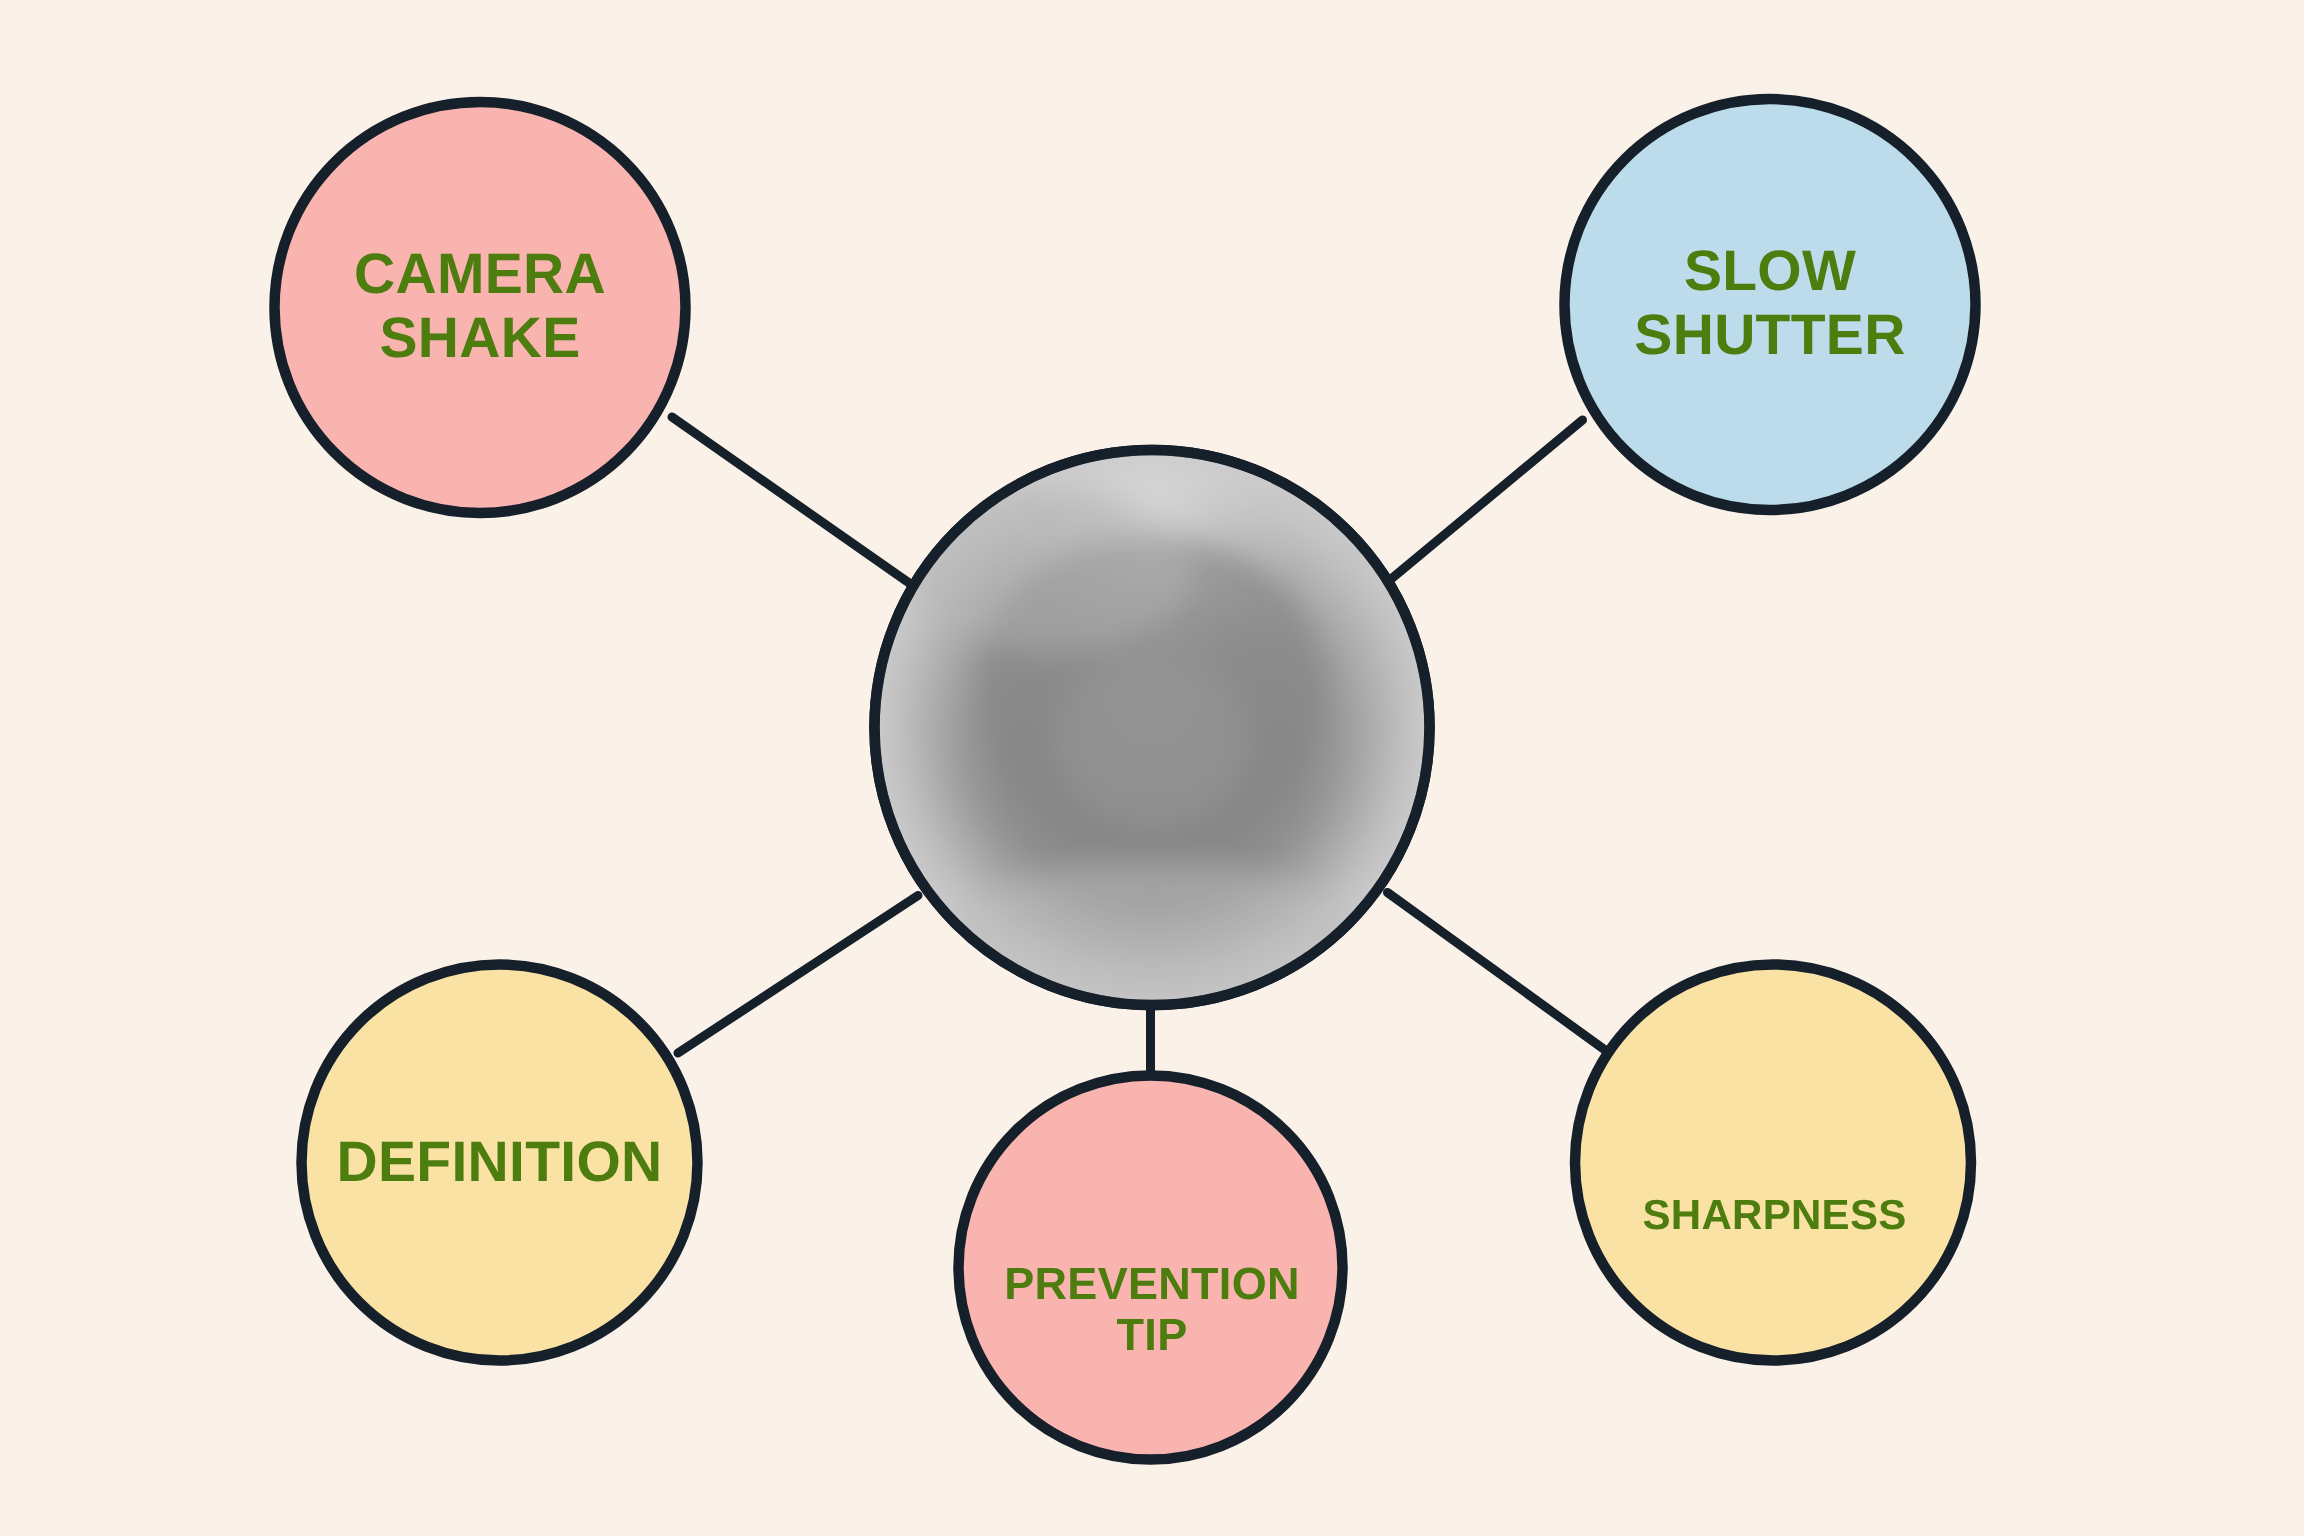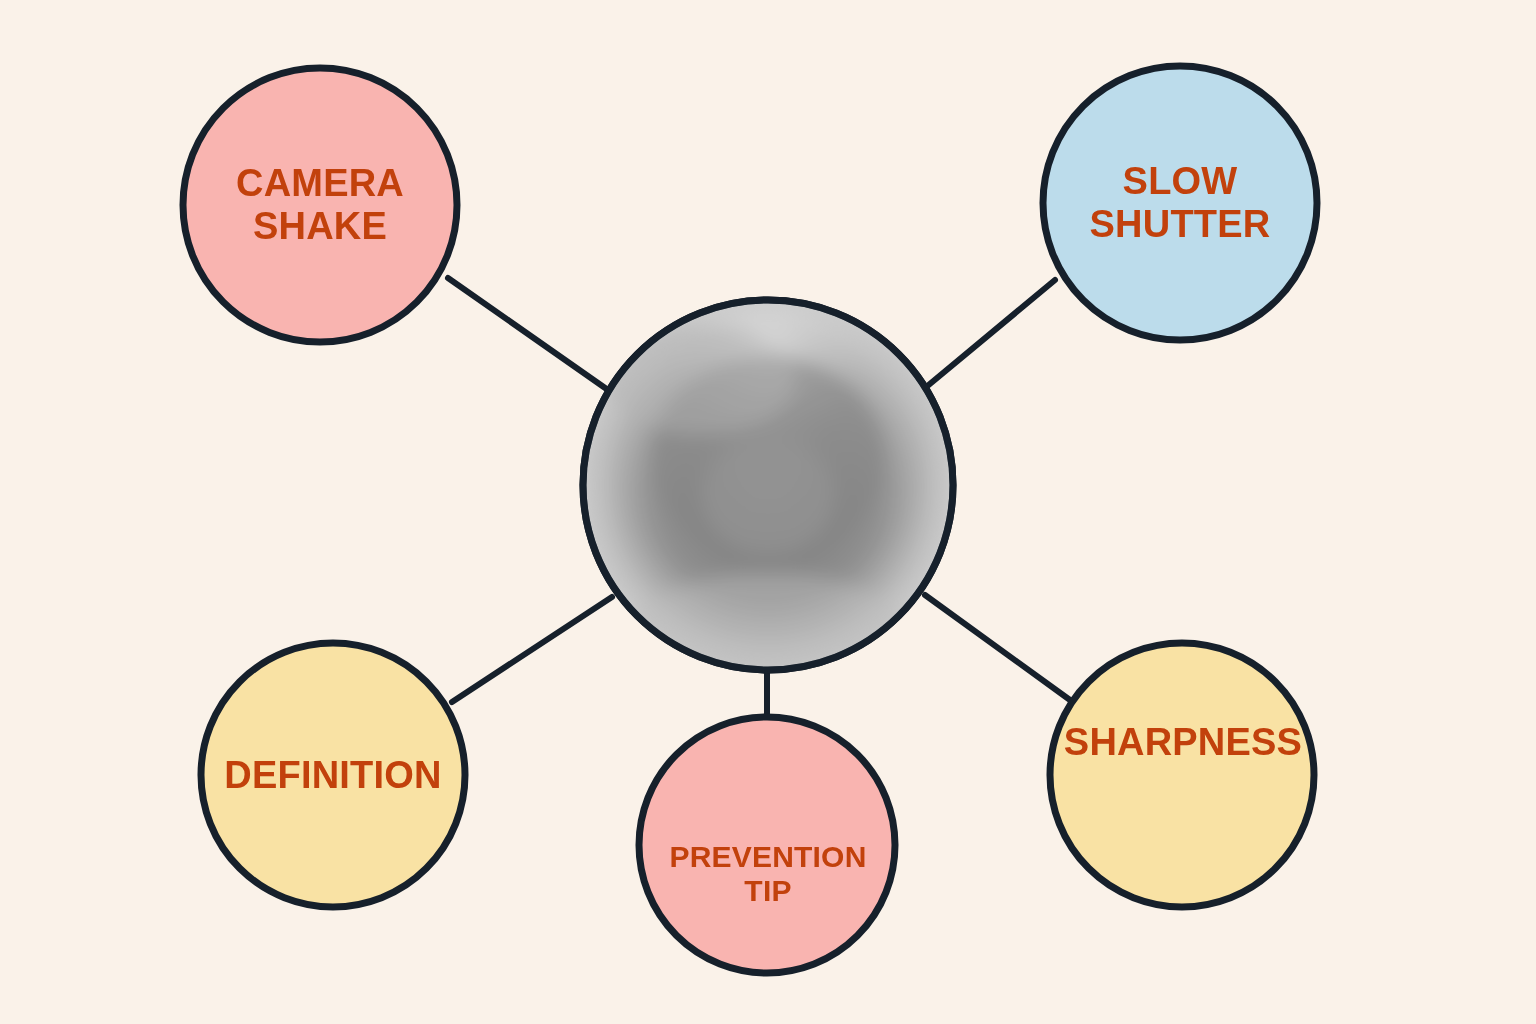--- a/index.html
+++ b/index.html
@@ -21,21 +21,21 @@
     top: 0;
     width: 1536px;
     height: 1024px;
   }
   .node-label {
     position: absolute;
     display: flex;
     align-items: center;
     justify-content: center;
     text-align: center;
-    color: #c2410c;
+    color: #4d7c0f;
     font-weight: 700;
     letter-spacing: 0.2px;
     line-height: 1.12;
     text-transform: uppercase;
     pointer-events: none;
     user-select: none;
     white-space: pre-line;
   }
   .lbl-camera-shake {
     left: 180px; top: 120px; width: 280px; height: 170px;
@@ -43,22 +43,22 @@
   }
   .lbl-slow-shutter {
     left: 1035px; top: 118px; width: 290px; height: 170px;
     font-size: 38px;
   }
   .lbl-definition {
     left: 185px; top: 735px; width: 296px; height: 80px;
     font-size: 38px;
   }
   .lbl-sharpness {
-    left: 1035px; top: 702px; width: 296px; height: 80px;
-    font-size: 38px;
+    left: 1035px; top: 770px; width: 296px; height: 80px;
+    font-size: 28px;
   }
   .lbl-prevention-tip {
     left: 640px; top: 816px; width: 256px; height: 116px;
     font-size: 30px;
   }
 </style>
 </head>
 <body>
 
 <div id="canvas">

